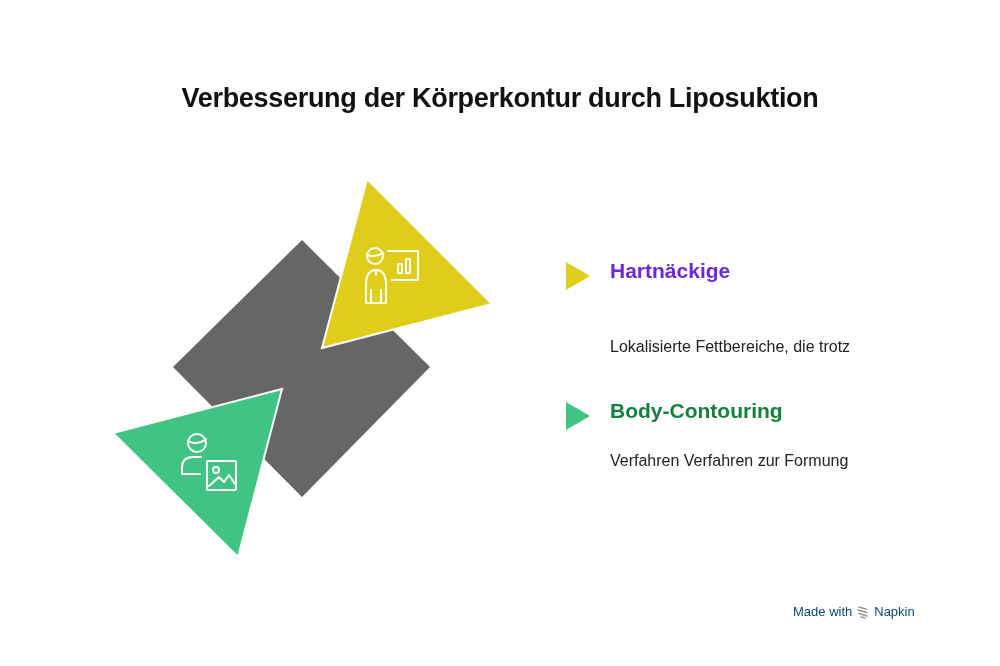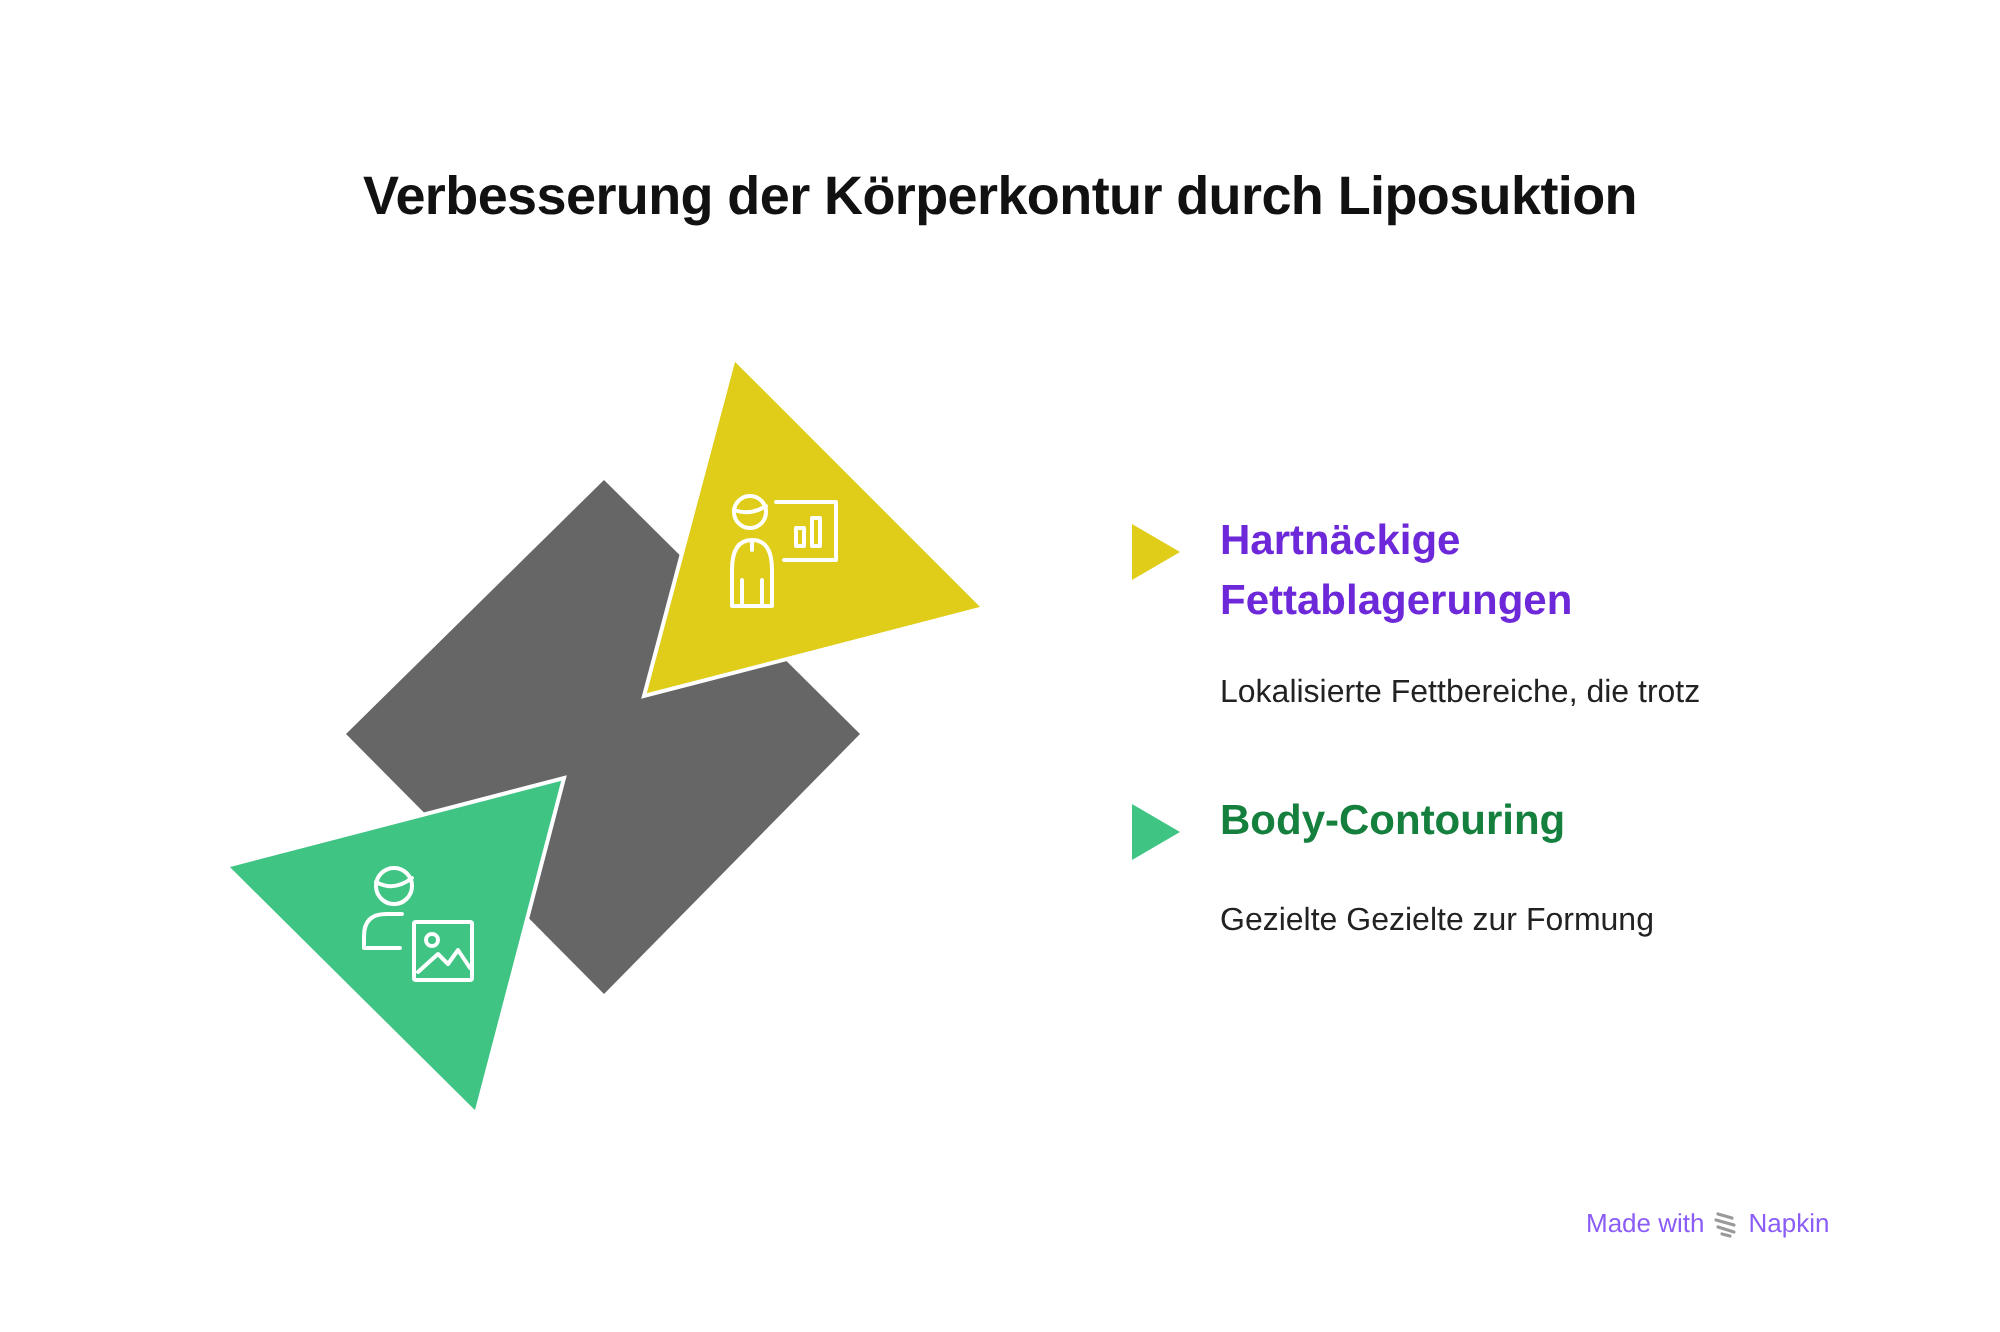--- a/index.html
+++ b/index.html
@@ -16,21 +16,21 @@
                      line-height: 30px; white-space: nowrap; }
     .item .desc { position: absolute; left: 44px; font-size: 16px; line-height: 22px; color: #222222;
                   white-space: nowrap; margin-top: 10px; }
     .item1 { top: 256px; }
     .item1 .heading { color: #6d28d9; }
     .item1 .desc { top: 70px; }
     .item2 { top: 396px; }
     .item2 .marker { border-left-color: #3fc484; }
     .item2 .heading { color: #15803d; }
     .item2 .desc { top: 44px; }
-    .footer { position: absolute; left: 793px; top: 604px; font-size: 13px; color: #8b5cf6;
+    .footer { position: absolute; left: 793px; top: 604px; font-size: 13px; color: #0c4a6e;
               display: flex; align-items: center; gap: 4px; }
     .footer svg { display: block; }
   </style>
 </head>
 <body>
 
 <div class="title">Verbesserung der Körperkontur durch Liposuktion</div>
 
 <svg class="graphic" viewBox="0 0 1000 666" xmlns="http://www.w3.org/2000/svg">
 
@@ -59,32 +59,31 @@
     <rect x="207" y="461" width="29" height="29" rx="1"></rect>
     <circle cx="216" cy="470" r="3"></circle>
     <path d="M209,486 L219,477 L224,482 L229,475 L235,484"></path>
   </g>
 </svg>
 
 <div class="item item1">
   <div class="marker"></div>
   <div class="heading">
     <div>Hartnäckige</div>
-    <div>Fettablagerungen</div>
   </div>
   <div class="desc">
     <div>Lokalisierte Fettbereiche, die trotz</div>
   </div>
 </div>
 
 <div class="item item2">
   <div class="marker"></div>
   <div class="heading">Body-Contouring</div>
   <div class="desc">
-    <div>Gezielte Gezielte zur Formung</div>
+    <div>Verfahren Verfahren zur Formung</div>
   </div>
 </div>
 
 <div class="footer">
   <span>Made with</span>
   <svg width="14" height="14" viewBox="0 0 14 14">
     <g stroke="#9a9a9a" stroke-width="1.6" stroke-linecap="round" fill="none">
       <path d="M3,2 L10,4"></path>
       <path d="M2,5 L11,7.5"></path>
       <path d="M3,8.5 L11,11"></path>

